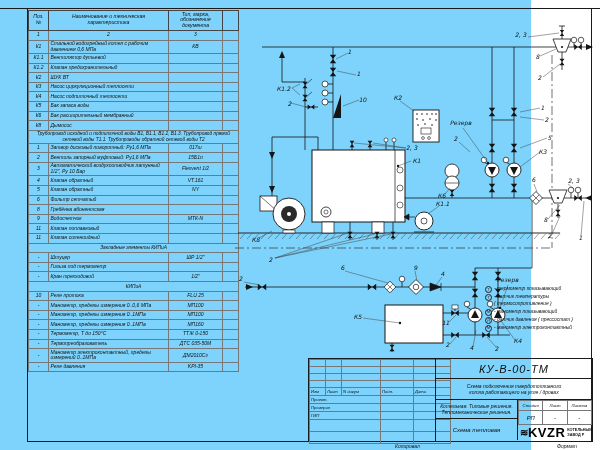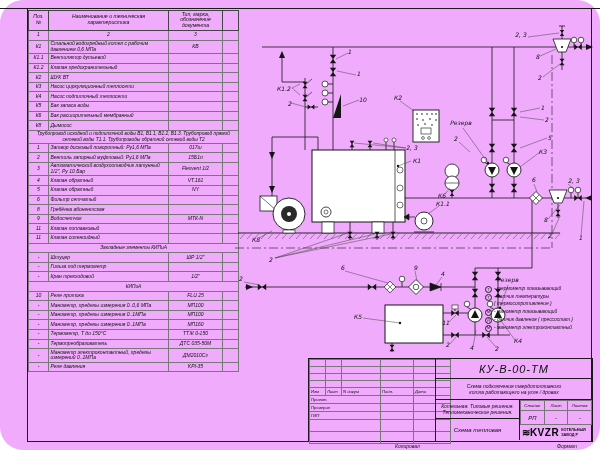--- a/index.html
+++ b/index.html
@@ -1,17 +1,17 @@
 <!DOCTYPE html>
 <html><head>
 <meta charset="utf-8">
 <style>
   html,body{margin:0;padding:0;width:600px;height:450px;background:#fff;overflow:hidden;
     font-family:"Liberation Sans",sans-serif;}
-  #sheet{position:absolute;left:0;top:0;width:600px;height:450px;background:#f0abfc;border-radius:23px;}
+  #sheet{position:absolute;left:0;top:0;width:531px;height:450px;background:#7dd3fc;}
   .topline{position:absolute;left:0;top:8px;width:600px;border-top:1px solid #1a1a1a;}
   .frame{position:absolute;left:27px;top:8px;width:565px;height:434px;border:1.4px solid #1a1a1a;box-sizing:border-box;}
   
   table.spec{position:absolute;left:28px;top:10px;width:194px;border-collapse:collapse;table-layout:fixed;
     font-style:italic;color:#111;}
   table.spec td{border:1px solid #777;padding:0.5px 1.5px;font-size:5px;line-height:1.15;height:7.6px;
     overflow:hidden;vertical-align:middle;}
   table.spec thead td{font-size:5.2px;text-align:center;white-space:pre-line;border-color:#444;}
   table.spec td.c{text-align:center;}
   table.spec tr.sec td{text-align:center;font-size:4.8px;}
@@ -40,21 +40,21 @@
   #tb .proj{width:84px;border-right:1px solid #1a1a1a;box-sizing:border-box;display:flex;flex-direction:column;}
   #tb .projtxt{height:19px;border-bottom:1px solid #1a1a1a;display:flex;flex-direction:column;align-items:center;
     justify-content:center;font-size:5px;line-height:1.3;text-align:center;box-sizing:border-box;}
   #tb .sheetname{flex:1;display:flex;align-items:center;justify-content:center;font-size:6px;}
   #tb .r2{flex:1;display:flex;flex-direction:column;}
   #tb table.stage{width:100%;border-collapse:collapse;table-layout:fixed;height:19px;border-bottom:1px solid #1a1a1a;}
   #tb table.stage td{border:1px solid #777;text-align:center;font-size:4.3px;height:7px;}
   #tb table.stage tr.v td{font-size:5.8px;height:11px;}
   #tb .logo{flex:1;display:flex;align-items:center;overflow:hidden;padding-left:2px;font-style:normal;}
   #tb .logomark{font-weight:900;font-size:10px;letter-spacing:-0.5px;color:#000;}
-  #tb .logoname{font-weight:900;font-size:10px;color:#000;letter-spacing:0.5px;}
+  #tb .logoname{font-weight:900;font-size:13px;color:#000;letter-spacing:0.5px;}
   #tb .logocap{margin-left:2px;font-size:3.8px;line-height:1.2;font-weight:bold;white-space:nowrap;}
   .footnote{position:absolute;top:443px;font-style:italic;font-size:5px;color:#111;}
 </style>
 </head>
 <body>
 
 <div id="sheet">
   <div class="topline"></div>
   <div class="frame"></div>
 

